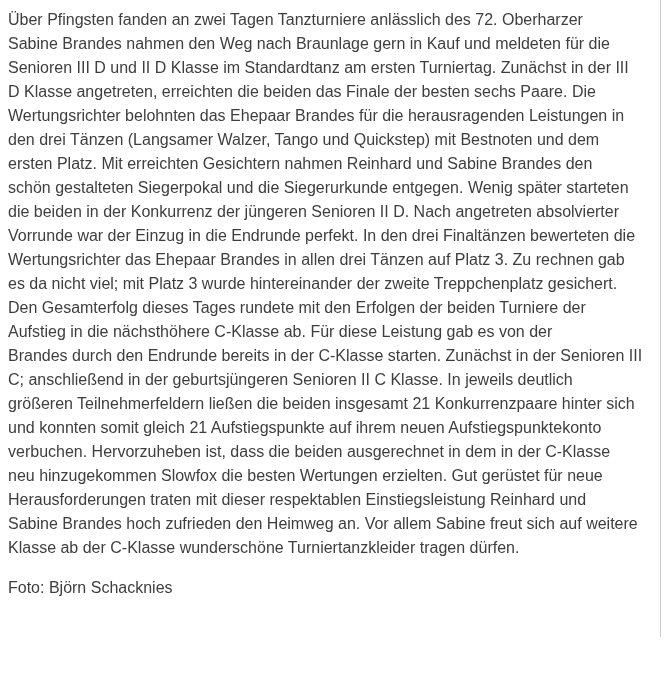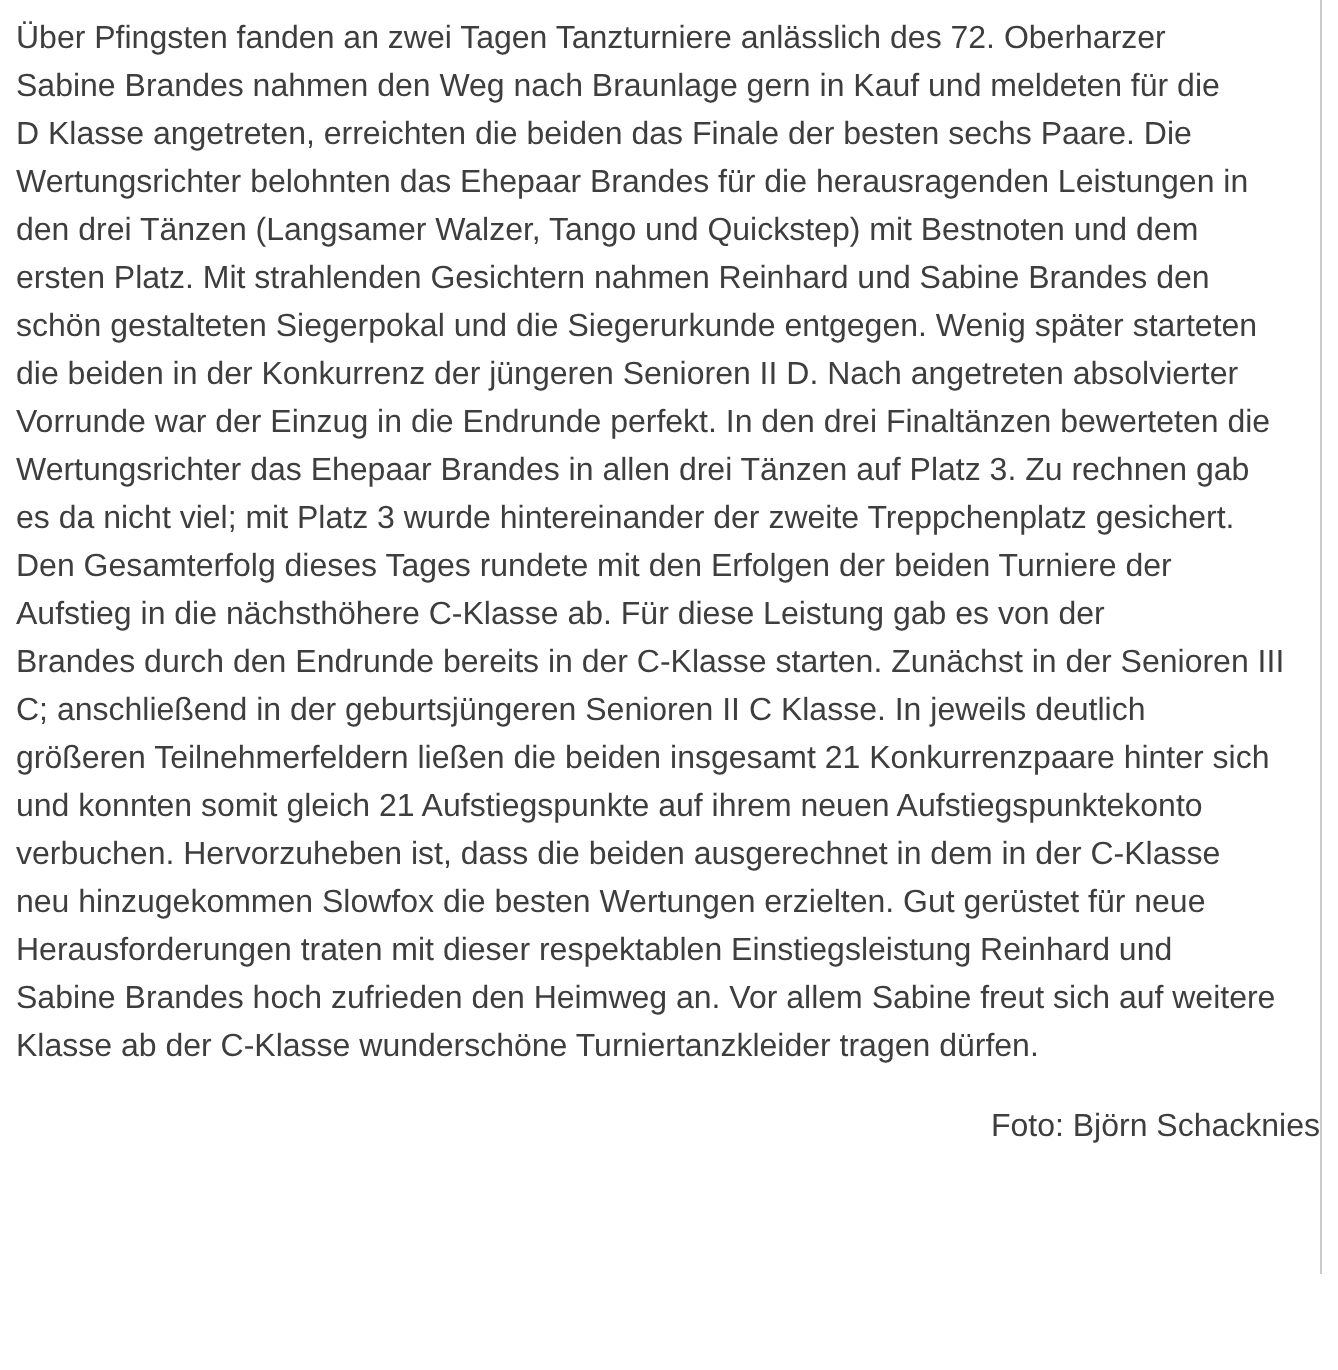--- a/index.html
+++ b/index.html
@@ -33,43 +33,43 @@
     line-height: 24px;
     white-space: nowrap;
     color: var(--text-color);
   }
   .photo-credit {
     margin-top: 16px;
     font-size: 16px;
     line-height: 24px;
     color: var(--text-color);
     white-space: nowrap;
-    text-align: right;
   }
   .v-divider {
     position: absolute;
     left: 660px;
     top: 0;
     width: 1px;
     height: 656px;
     background: var(--divider-color);
   }
 </style>
 </head>
 <body>
 
 <div class="page">
   <div class="article">
     <div class="paragraph">
         <div class="line">Über Pfingsten fanden an zwei Tagen Tanzturniere anlässlich des 72. Oberharzer</div>
         <div class="line">Sabine Brandes nahmen den Weg nach Braunlage gern in Kauf und meldeten für die</div>
+        <div class="line">Senioren III D und II D Klasse im Standardtanz am ersten Turniertag. Zunächst in der III</div>
         <div class="line">D Klasse angetreten, erreichten die beiden das Finale der besten sechs Paare. Die</div>
         <div class="line">Wertungsrichter belohnten das Ehepaar Brandes für die herausragenden Leistungen in</div>
         <div class="line">den drei Tänzen (Langsamer Walzer, Tango und Quickstep) mit Bestnoten und dem</div>
-        <div class="line">ersten Platz. Mit strahlenden Gesichtern nahmen Reinhard und Sabine Brandes den</div>
+        <div class="line">ersten Platz. Mit erreichten Gesichtern nahmen Reinhard und Sabine Brandes den</div>
         <div class="line">schön gestalteten Siegerpokal und die Siegerurkunde entgegen. Wenig später starteten</div>
         <div class="line">die beiden in der Konkurrenz der jüngeren Senioren II D. Nach angetreten absolvierter</div>
         <div class="line">Vorrunde war der Einzug in die Endrunde perfekt. In den drei Finaltänzen bewerteten die</div>
         <div class="line">Wertungsrichter das Ehepaar Brandes in allen drei Tänzen auf Platz 3. Zu rechnen gab</div>
         <div class="line">es da nicht viel; mit Platz 3 wurde hintereinander der zweite Treppchenplatz gesichert.</div>
         <div class="line">Den Gesamterfolg dieses Tages rundete mit den Erfolgen der beiden Turniere der</div>
         <div class="line">Aufstieg in die nächsthöhere C-Klasse ab. Für diese Leistung gab es von der</div>
         <div class="line">Brandes durch den Endrunde bereits in der C-Klasse starten. Zunächst in der Senioren III</div>
         <div class="line">C; anschließend in der geburtsjüngeren Senioren II C Klasse. In jeweils deutlich</div>
         <div class="line">größeren Teilnehmerfeldern ließen die beiden insgesamt 21 Konkurrenzpaare hinter sich</div>

